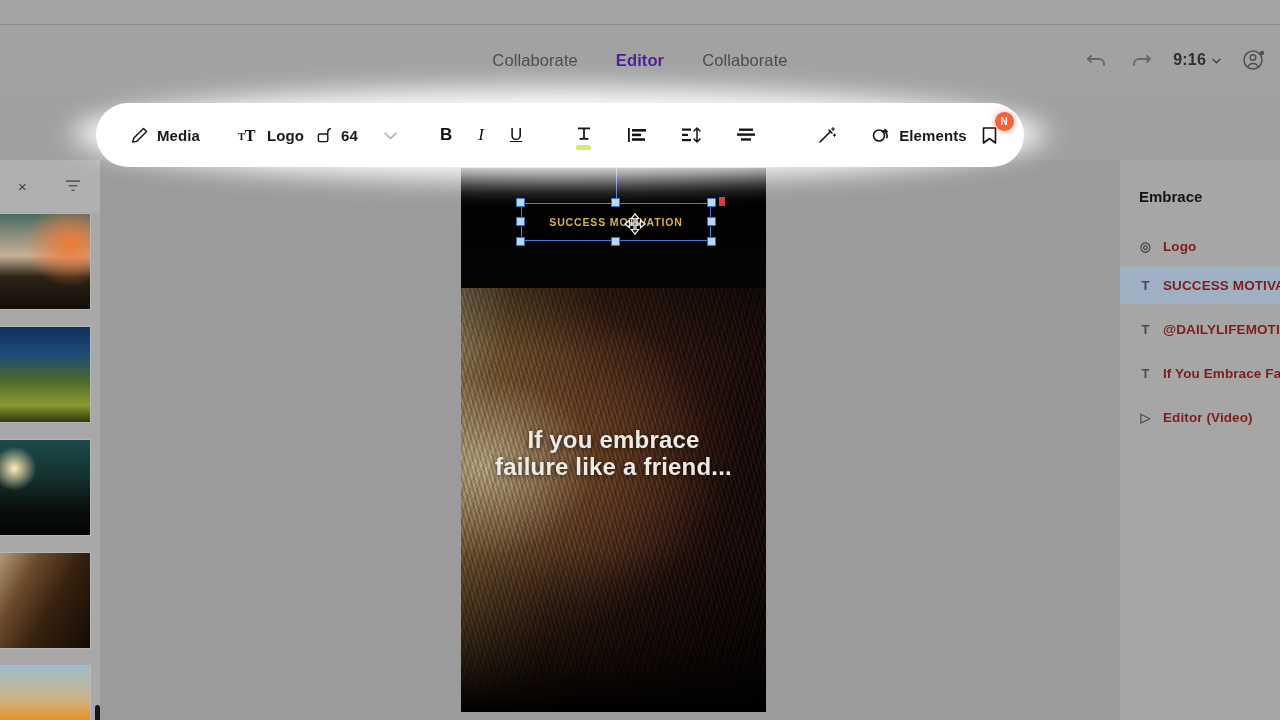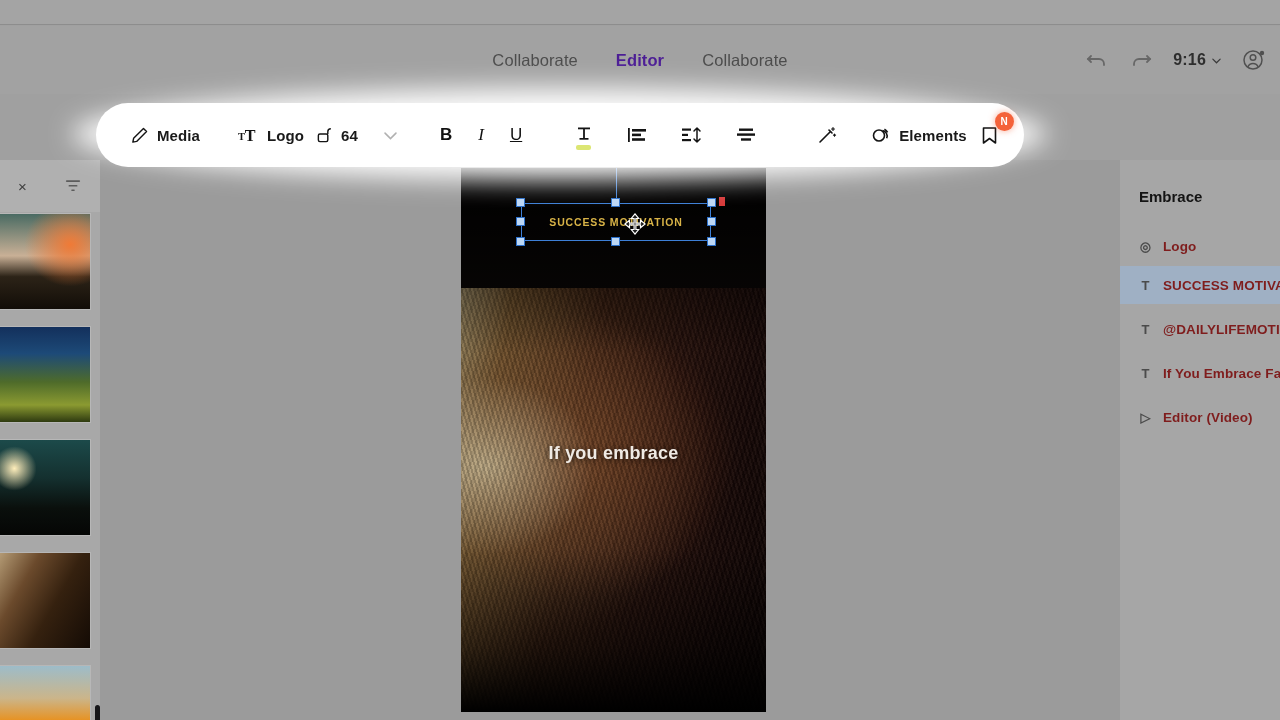--- a/index.html
+++ b/index.html
@@ -104,23 +104,23 @@
   }
   #canvas-vignette{
     position:absolute; inset:0;
     background:
       linear-gradient(#000 0%, rgba(0,0,0,.55) 16%, rgba(0,0,0,0) 34%),
       linear-gradient(0deg, #000 0%, rgba(0,0,0,.5) 12%, rgba(0,0,0,0) 30%);
     pointer-events:none;
   }
 
   #quote{
-    position:absolute; left:0; top:272px; width:305px;
+    position:absolute; left:0; top:258px; width:305px;
     text-align:center; color:#efeae4; font-weight:bold;
-    font-size:18px; line-height:27px; letter-spacing:.2px;
+    font-size:24px; line-height:27px; letter-spacing:.2px;
     text-shadow:0 1px 6px rgba(0,0,0,.7);
   }
 
   
   #sel-wrap{ position:absolute; left:60px; top:35px; width:190px; height:38px; }
   #sel-text{
     position:absolute; inset:0; display:flex; align-items:center;
     justify-content:center; color:#d8b347; font-size:10.5px;
     font-weight:bold; letter-spacing:.85px; white-space:nowrap;
   }
@@ -263,20 +263,21 @@
 </div>
 
 <div id="stage">
   <div id="canvas">
     <div id="canvas-bg"></div>
     <div id="canvas-grain"></div>
     <div id="canvas-vignette"></div>
 
     <div id="quote">
       <div>If you embrace</div>
+      <div>failure like a friend...</div>
     </div>
 
     <div id="sel-wrap">
       <div id="rot-stem"></div>
       <div id="sel-text">SUCCESS MOTIVATION</div>
       <div id="sel-box"></div>
       <div class="hnd tl"></div>
       <div class="hnd tm"></div>
       <div class="hnd tr"></div>
       <div class="hnd ml"></div>

